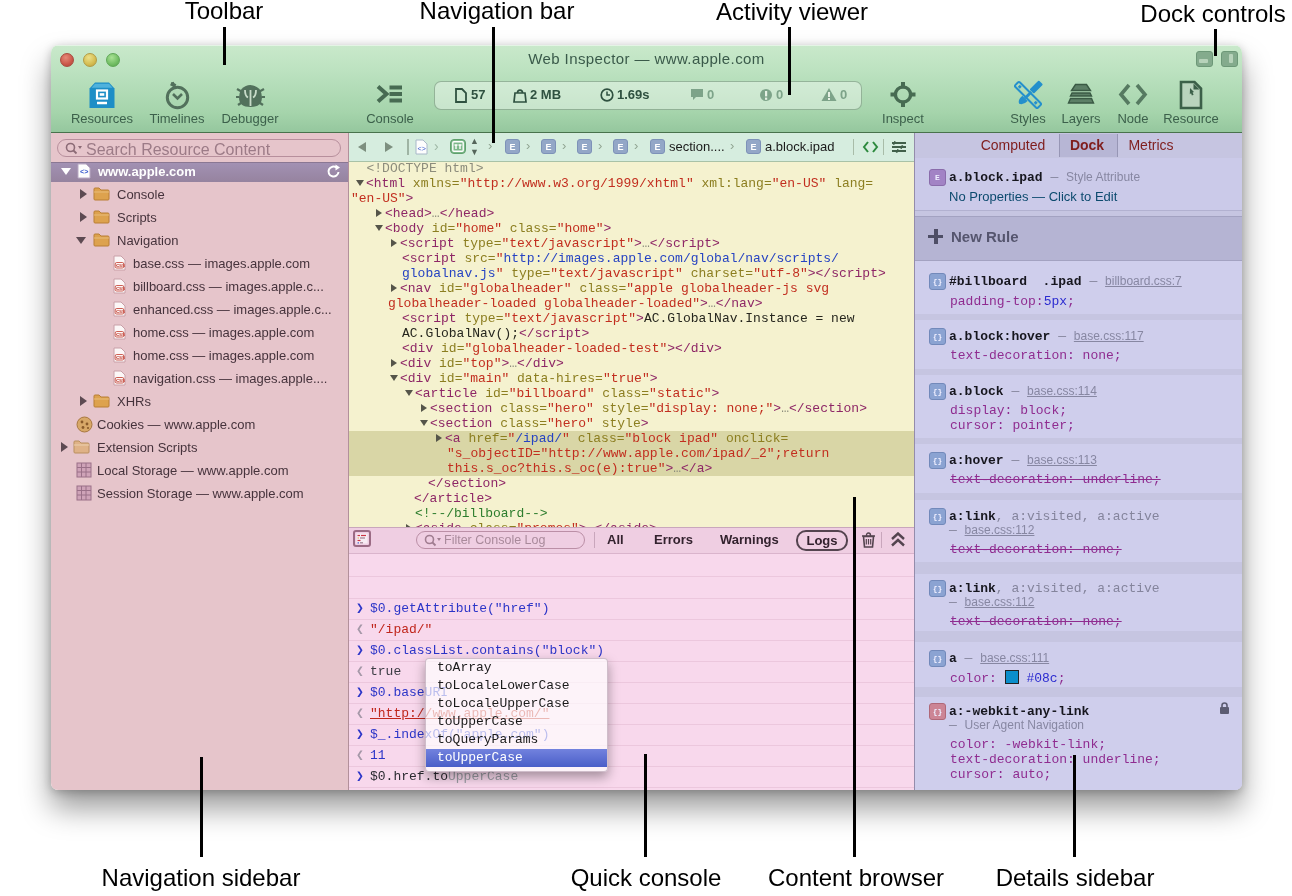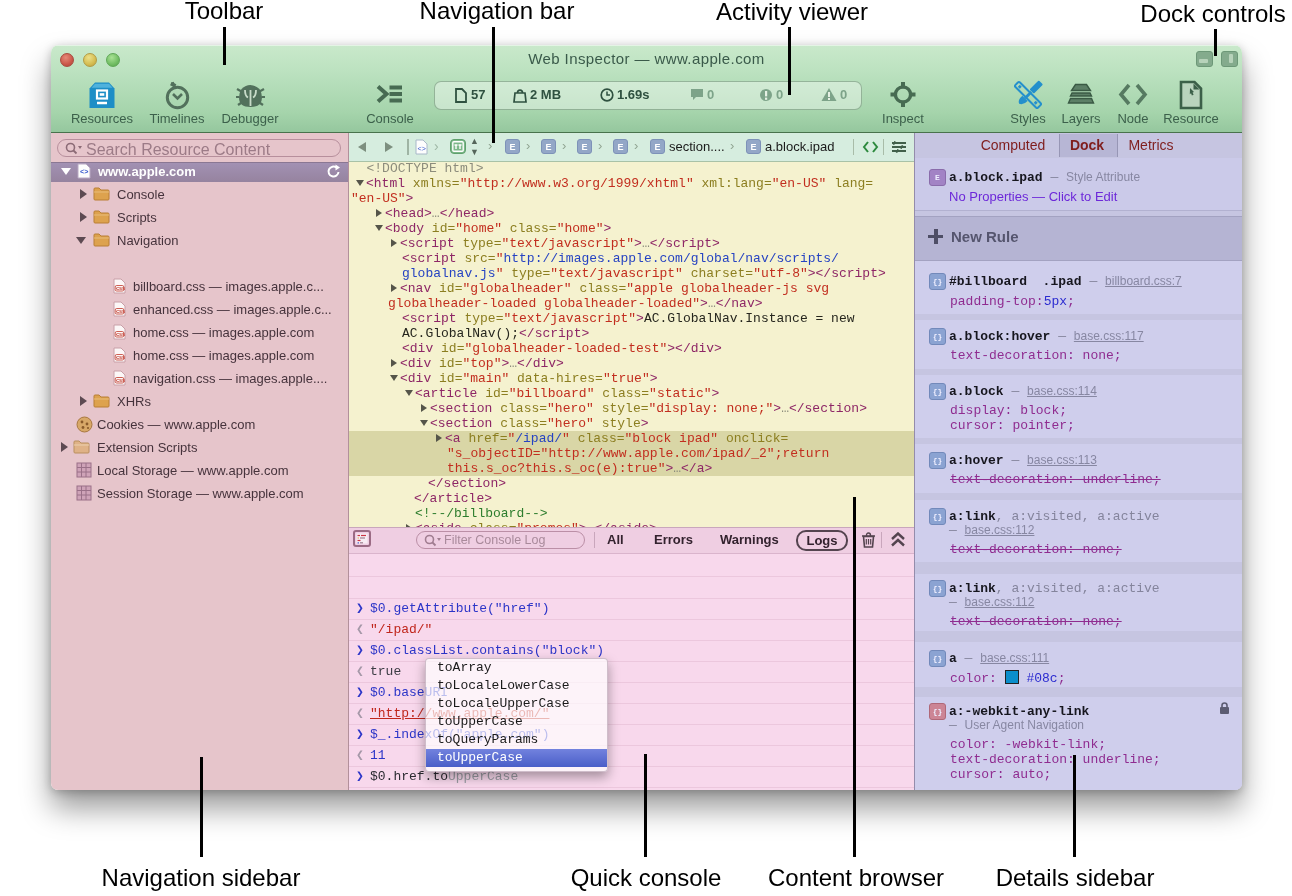--- a/index.html
+++ b/index.html
@@ -268,20 +268,28 @@
         </svg>
         <span class="abs" style="left:66px;">Scripts</span>
       </div>
     <div class="row" style="top:96px;">
         <span class="abs" style="left:25px;top:8px;width:0;height:0;border-left:5.5px solid transparent;border-right:5.5px solid transparent;border-top:7.5px solid #5d4a52;"></span>
         <svg class="abs" style="left:42px;top:4px;" width="17" height="14" viewBox="0 0 17 14">
           <path d="M1 2 Q1 1 2 1 H6 L8 3 H15 Q16 3 16 4 V12 Q16 13 15 13 H2 Q1 13 1 12 Z" fill="#dda24e" stroke="#b97f35" stroke-width="1"></path>
           <path d="M1 5 H16" stroke="#e8bc7a" stroke-width="1"></path>
         </svg>
         <span class="abs" style="left:66px;">Navigation</span>
+      </div>
+    <div class="row cssrow" style="top:119px;">
+        <svg class="abs" style="left:62px;top:3px;" width="13" height="16" viewBox="0 0 13 16">
+          <path d="M1 1 H8 L12 5 V15 H1 Z" fill="#fcf7f7" stroke="#c9a0a8" stroke-width="1"></path>
+          <rect x="2.2" y="7.5" width="8.6" height="5.5" rx="1.5" fill="none" stroke="#c0392b" stroke-width="0.8"></rect>
+          <text x="3" y="12" font-size="5.5" font-weight="bold" fill="#c0392b" font-family="Liberation Sans">css</text>
+        </svg>
+        <span class="abs" style="left:82px;">base.css — images.apple.com</span>
       </div>
     <div class="row cssrow" style="top:142px;">
         <svg class="abs" style="left:62px;top:3px;" width="13" height="16" viewBox="0 0 13 16">
           <path d="M1 1 H8 L12 5 V15 H1 Z" fill="#fcf7f7" stroke="#c9a0a8" stroke-width="1"></path>
           <rect x="2.2" y="7.5" width="8.6" height="5.5" rx="1.5" fill="none" stroke="#c0392b" stroke-width="0.8"></rect>
           <text x="3" y="12" font-size="5.5" font-weight="bold" fill="#c0392b" font-family="Liberation Sans">css</text>
         </svg>
         <span class="abs" style="left:82px;">billboard.css — images.apple.c...</span>
       </div>
     <div class="row cssrow" style="top:165px;">
@@ -499,21 +507,21 @@
   <div id="rs">
     <div id="rtabs">
       <div class="abs" style="left:144px;top:0;width:57px;height:23px;background:#b7b6d5;border-left:1px solid #9796b5;border-right:1px solid #9796b5;"></div>
       <div class="abs" style="left:98px;top:0;transform:translateX(-50%);">Computed</div>
       <div class="abs" style="left:172px;top:0;transform:translateX(-50%);font-weight:bold;">Dock</div>
       <div class="abs" style="left:236px;top:0;transform:translateX(-50%);">Metrics</div>
     </div>
     <div class="rsec" style="top:25px;height:52px;background:#cbcae9;border-bottom:1px solid #b2b1d0;">
       <div class="ricon" style="top:11px;background:#a283c5;border-color:#8a6cab;">E</div>
       <div class="abs sel" style="left:34px;top:11px;">a.block.ipad <span class="selg">—</span> <span class="csslink" style="text-decoration:none;">Style Attribute</span></div>
-      <div class="abs" style="left:34px;top:31px;font-size:13px;color:#6d28d9;">No Properties — Click to Edit</div>
+      <div class="abs" style="left:34px;top:31px;font-size:13px;color:#0c4a6e;">No Properties — Click to Edit</div>
     </div>
     <div class="rsec" style="top:83px;height:43px;background:#b5b4d3;border-top:1px solid #a3a2c1;border-bottom:1px solid #a3a2c1;">
       <div class="abs" style="left:13px;top:12px;width:15px;height:15px;">
         <div class="abs" style="left:6px;top:0;width:3.5px;height:15px;background:#4e4e66;"></div>
         <div class="abs" style="left:0;top:5.7px;width:15px;height:3.5px;background:#4e4e66;"></div>
       </div>
       <div class="abs" style="left:36px;top:11px;font-size:15px;font-weight:bold;color:#55556e;">New Rule</div>
     </div>
     <div class="rsec" style="top:128px;height:53px;">
       <div class="ricon" style="top:12px;">{}</div>

